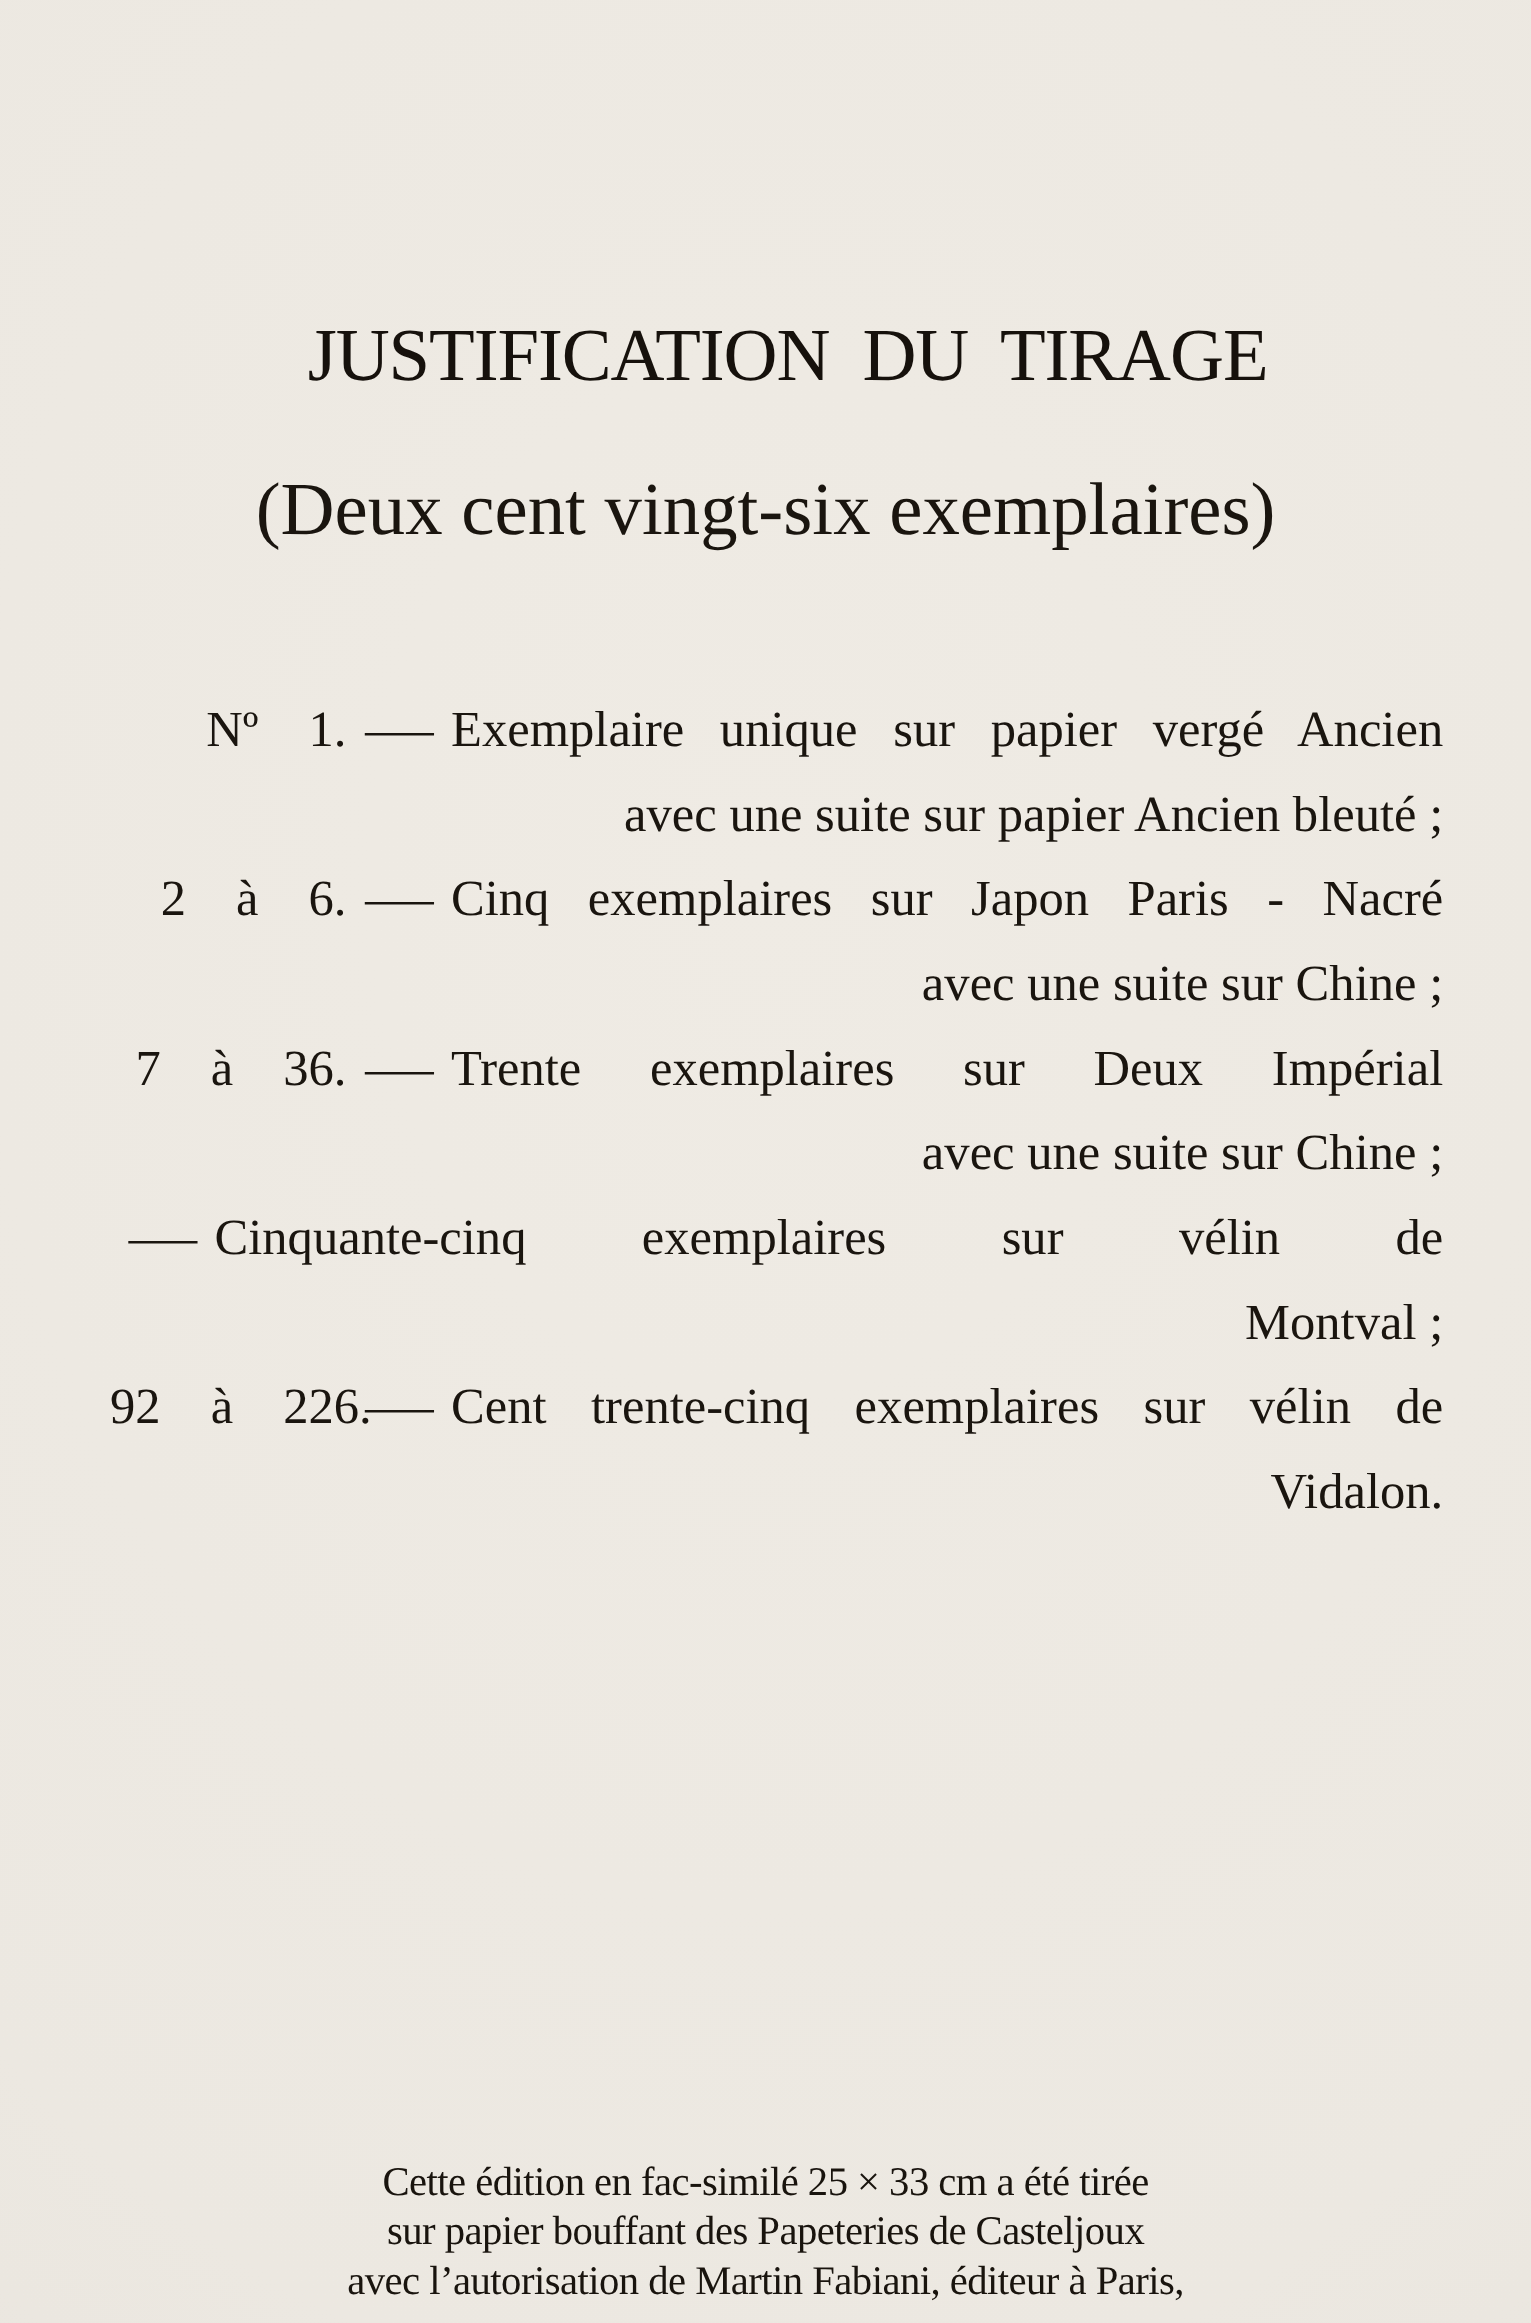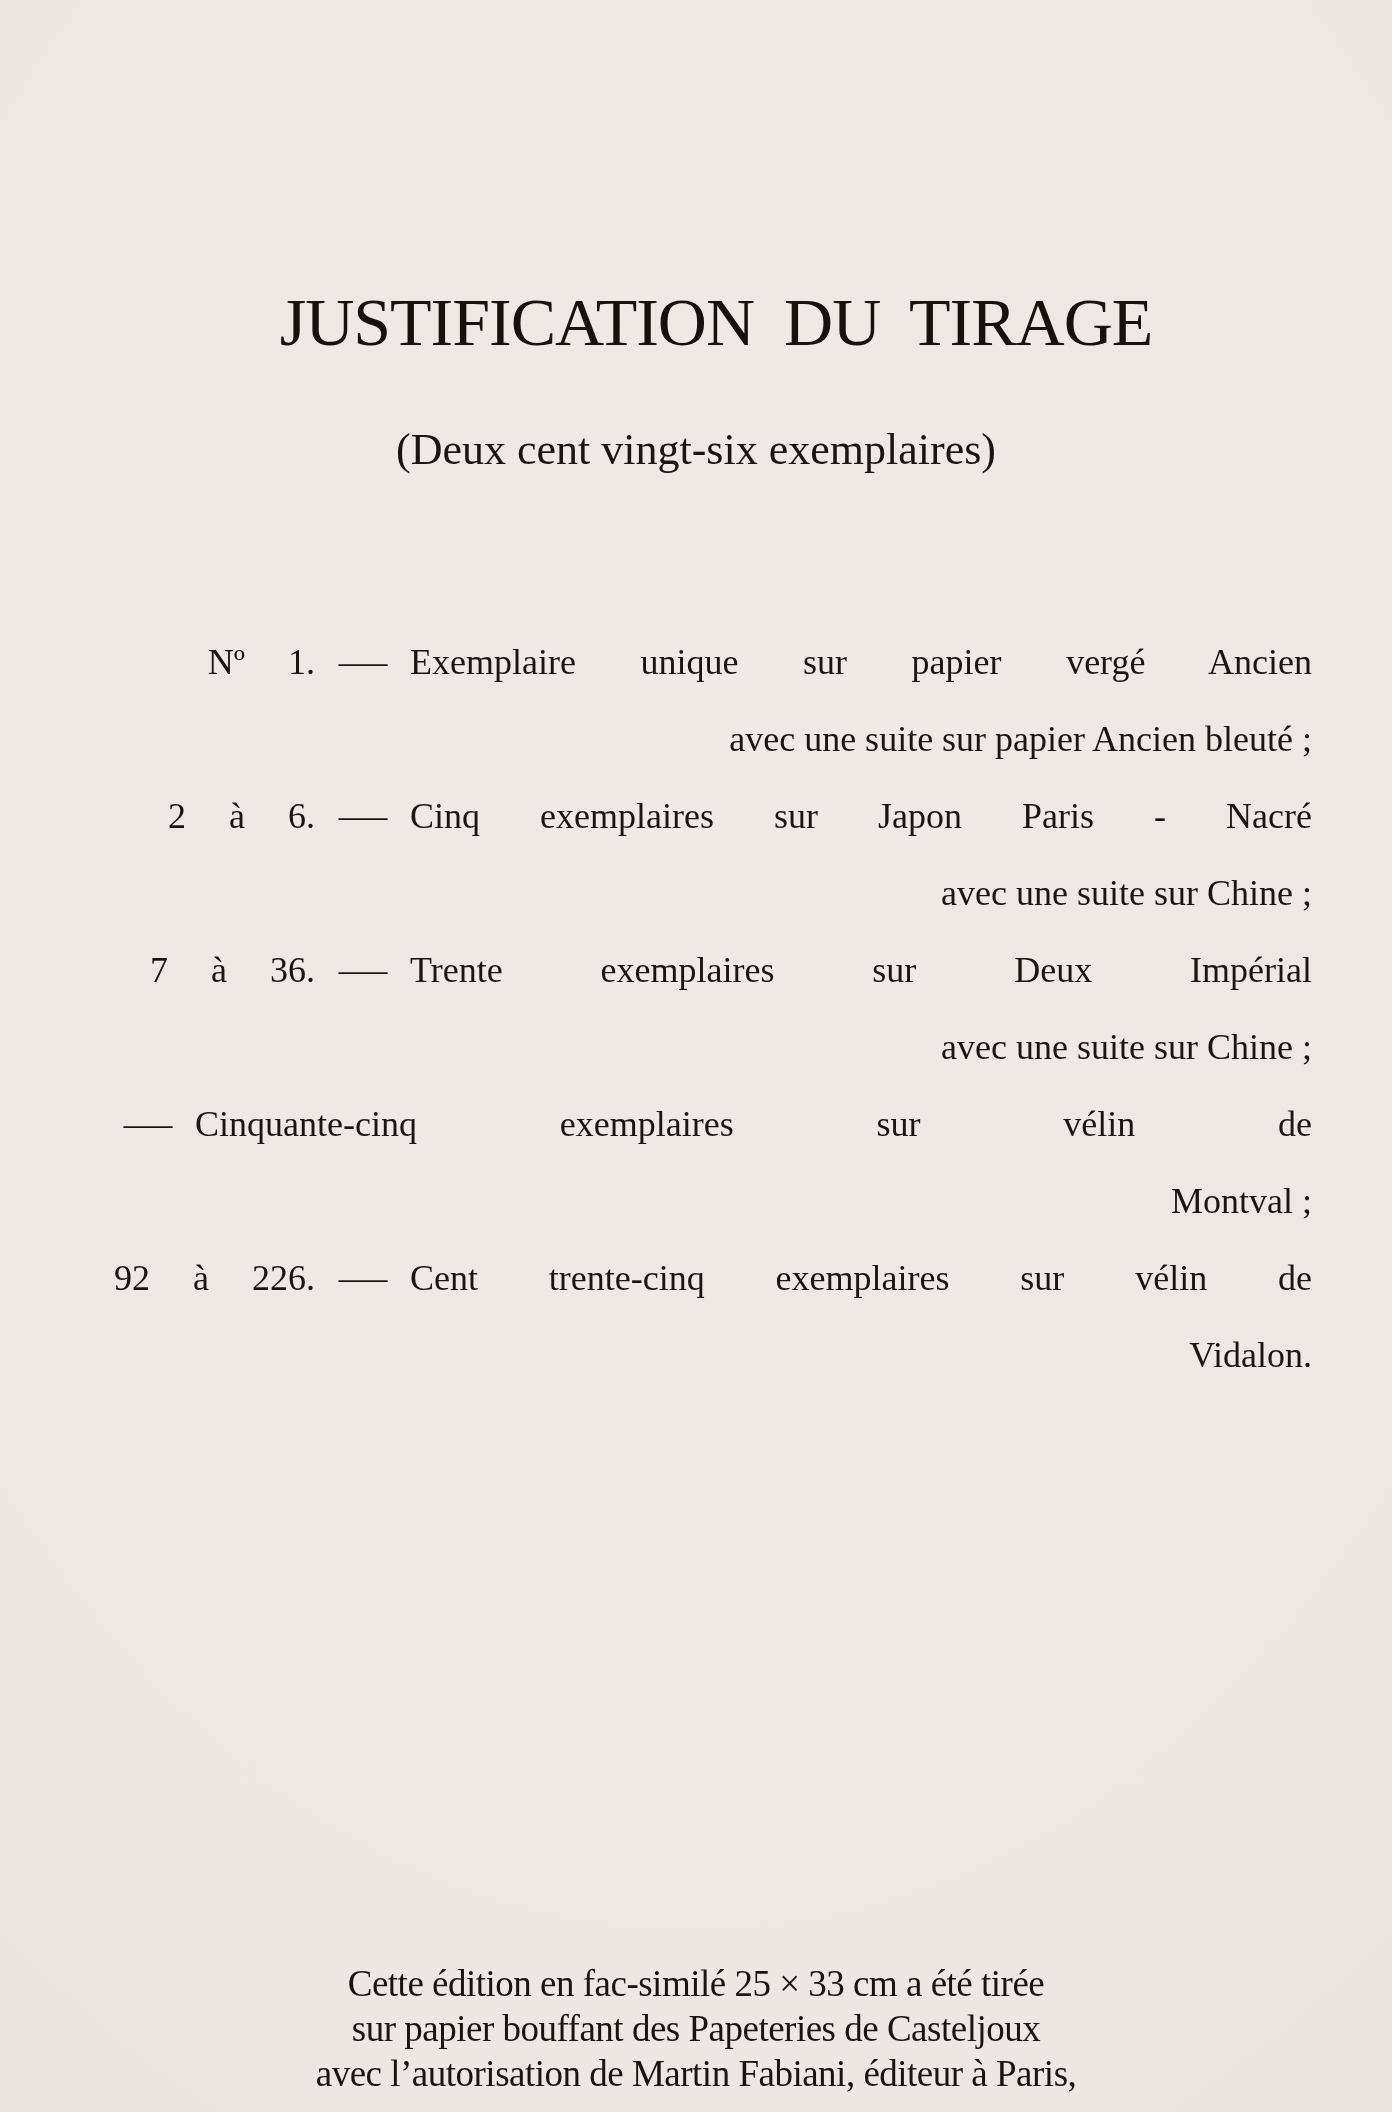--- a/index.html
+++ b/index.html
@@ -32,30 +32,30 @@
     word-spacing: 14px;
     color: #16110c;
     padding-left: 20px;
   }
   .subtitle {
     position: absolute;
     top: 428px;
     left: 0;
     width: 100%;
     text-align: center;
-    font-size: 44px;
+    font-size: 68px;
     line-height: 1;
     color: #1a150f;
   }
   .items {
     position: absolute;
     top: 624px;
     left: 100px;
     width: 1212px;
-    font-size: 36px;
+    font-size: 46px;
     line-height: 77px;
   }
   .item { display: flex; align-items: flex-start; }
   .item .num {
     width: 215px;
     flex: 0 0 215px;
     text-align: right;
     word-spacing: 34px;
     white-space: nowrap;
   }

